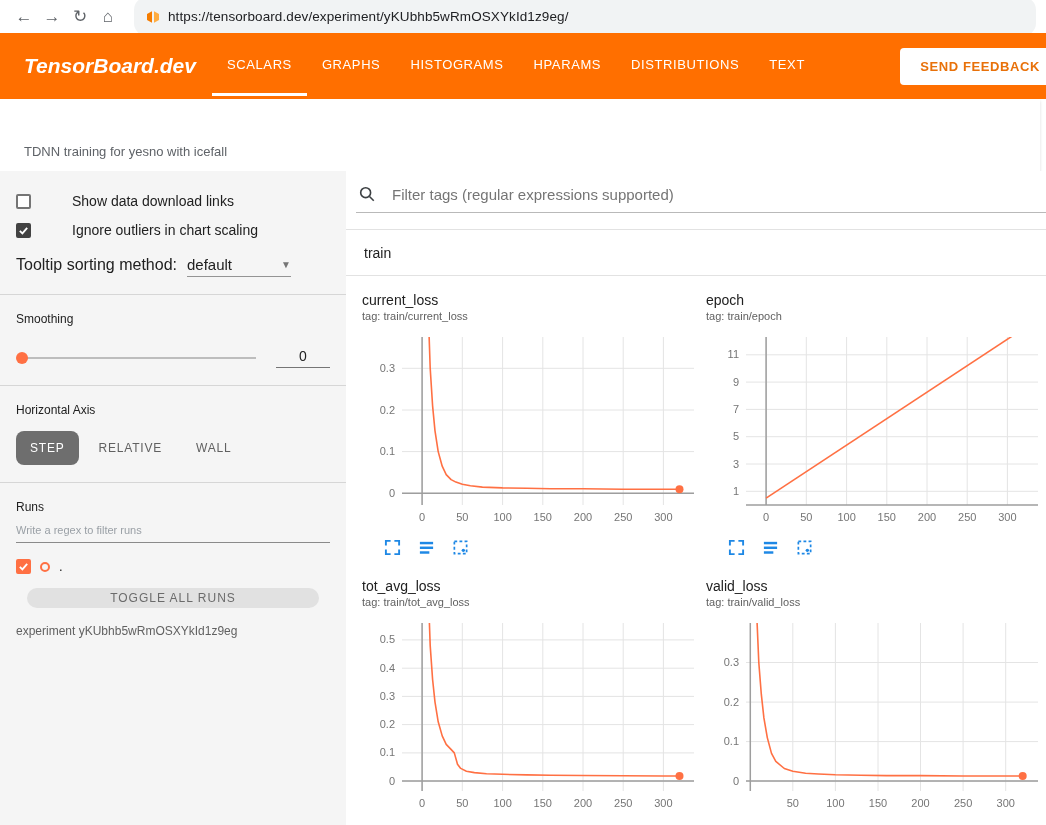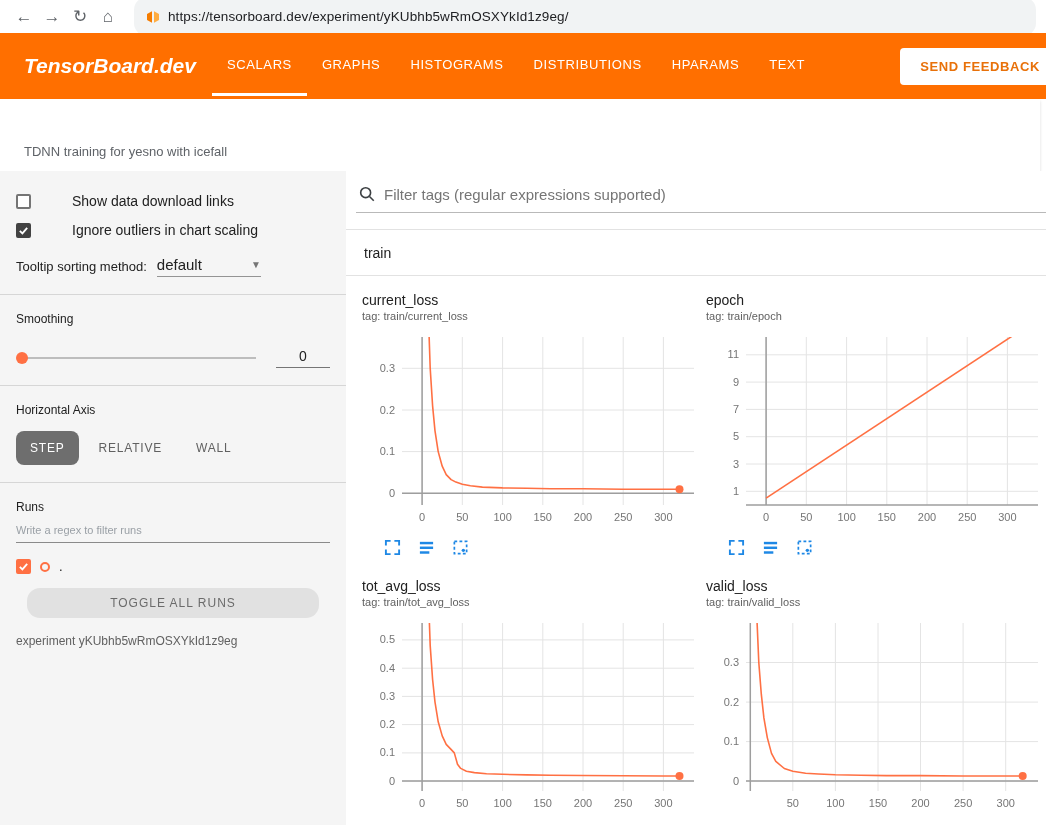--- a/index.html
+++ b/index.html
@@ -37,21 +37,21 @@
   .sidebar { position:absolute; top:171px; left:0; bottom:0; width:346px; background:#f5f5f5;
              padding:22px 16px 0 16px; }
   .cb-row { display:flex; align-items:center; gap:10px; margin-bottom:13px; }
   .cb { width:15px; height:15px; border:2px solid #757575; border-radius:2px; background:#fff;
         flex:0 0 auto; display:flex; align-items:center; justify-content:center; cursor:pointer; }
   .cb.dark { background:#424242; border-color:#424242; }
   .cb.run  { background:var(--run); border-color:var(--run); }
   .cb svg { display:block; }
   .cb-label { font-size:14px; color:#212121;margin-left:31px; }
   .tooltip-row { display:flex; align-items:flex-end; gap:10px; margin-top:18px; }
-  .tooltip-label { font-size:13px; color:#212121; padding-bottom:3px;text-align:right; }
+  .tooltip-label { font-size:16px; color:#212121; padding-bottom:3px;text-align:right; }
   .dropdown { width:104px; border-bottom:1px solid #949494; display:flex; justify-content:space-between;
               align-items:center; padding-bottom:3px; cursor:pointer; }
   .dropdown .val { font-size:15px; color:#212121; }
   .caret { font-size:10px; color:#757575; }
   .divider { border:none; border-top:1px solid #d6d6d6; margin:17px -16px; }
   .section-label { font-size:12px; color:#212121; }
   .slider-row { display:flex; align-items:center; margin-top:22px; }
   .slider-track { position:relative; flex:1; height:2px; background:#bdbdbd; margin-left:2px; cursor:pointer; }
   .slider-thumb { position:absolute; left:-2px; top:-5px; width:12px; height:12px; border-radius:50%;
                   background:var(--run); cursor:pointer; }
@@ -60,28 +60,28 @@
   .axis-btns { display:flex; align-items:center; gap:6px; margin-top:14px; }
   .axis-btn { border:none; background:transparent; font-family:inherit; font-size:12px; letter-spacing:.8px;
               color:#616161; padding:10px 14px; border-radius:8px; cursor:pointer; }
   .axis-btn.active { background:#6e6e6e; color:#fff; }
   .runs-filter { width:100%; border:none; outline:none; background:transparent; font-family:inherit;
                  font-size:11px; color:#212121; border-bottom:1px solid #8a8a8a; padding:8px 0 6px 0; margin-top:2px; }
   .runs-filter::placeholder { color:#9aa0a6; }
   .run-row { display:flex; align-items:center; gap:9px; margin-top:16px; }
   .run-ring { width:10px; height:10px; border:2px solid var(--run); border-radius:50%; flex:0 0 auto; }
   .run-name { font-size:13px; color:#212121; }
-  .toggle-all { display:block; width:calc(100% - 22px); margin:14px auto 0 auto; height:30px;
+  .toggle-all { display:block; width:calc(100% - 22px); margin:14px auto 0 auto; height:20px;
                 background:#e1e1e1; border:none; border-radius:13px; font-family:inherit; font-size:12px;
                 letter-spacing:1px; color:#6b6b6b; cursor:pointer; }
   .exp-note { margin-top:16px; font-size:12px; color:#616161; }
 
   
   .main { position:absolute; top:171px; left:346px; right:0; bottom:0; background:#fff; overflow:hidden; }
-  .filter-row { margin:8px 0 0 10px; display:flex; align-items:center; gap:8px;
+  .filter-row { margin:8px 0 0 10px; display:flex; align-items:center; gap:16px;
                 border-bottom:1px solid #b9b9b9; padding:6px 0 9px 2px; }
   .filter-input { flex:1; border:none; outline:none; font-family:inherit; font-size:15px; color:#212121; }
   .filter-input::placeholder { color:#757575; }
   .card { margin-top:16px; border-top:1px solid #e2e2e2; }
   .card-header { height:46px; display:flex; align-items:center; padding-left:18px; font-size:14px;
                  color:#212121; border-bottom:1px solid #e2e2e2; cursor:pointer; }
   .charts { padding:16px 0 0 16px; display:grid; grid-template-columns:338px 338px;
             column-gap:6px; row-gap:22px; }
   .chart-title { font-size:14px; color:#212121; }
   .chart-tag { font-size:11px; color:#616161; margin-top:2px; }
@@ -110,22 +110,22 @@
       <span class="url">https://tensorboard.dev/experiment/yKUbhb5wRmOSXYkId1z9eg/</span>
     </div>
   </div>
 
   <header class="app-header">
     <div class="logo">TensorBoard.dev</div>
     <nav class="tabs">
       <div class="tab active">SCALARS</div>
       <div class="tab">GRAPHS</div>
       <div class="tab">HISTOGRAMS</div>
+      <div class="tab">HPARAMS</div>
       <div class="tab">DISTRIBUTIONS</div>
-      <div class="tab">HPARAMS</div>
       <div class="tab">TEXT</div>
     </nav>
     <button class="feedback-btn">SEND FEEDBACK</button>
   </header>
 
   <div class="exp-bar">
     <span class="exp-title">TDNN training for yesno with icefall</span>
   </div>
 
   <aside class="sidebar">

